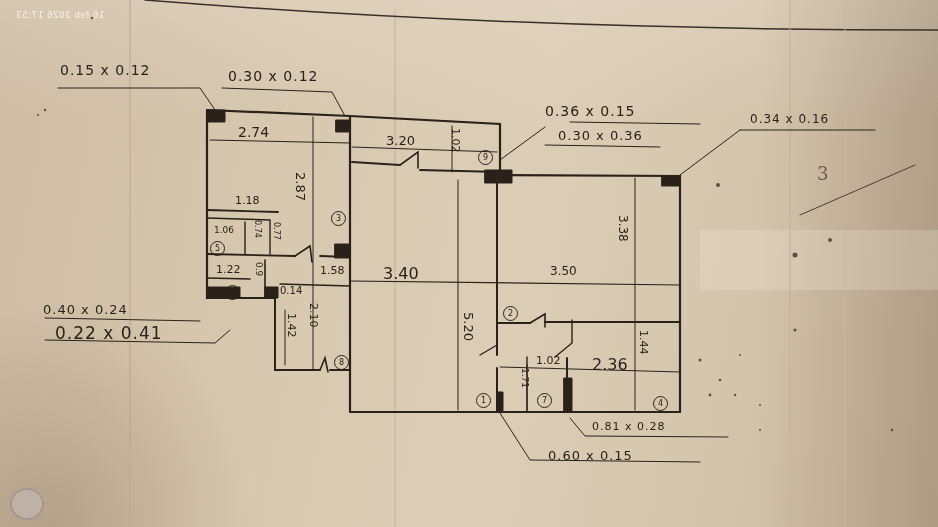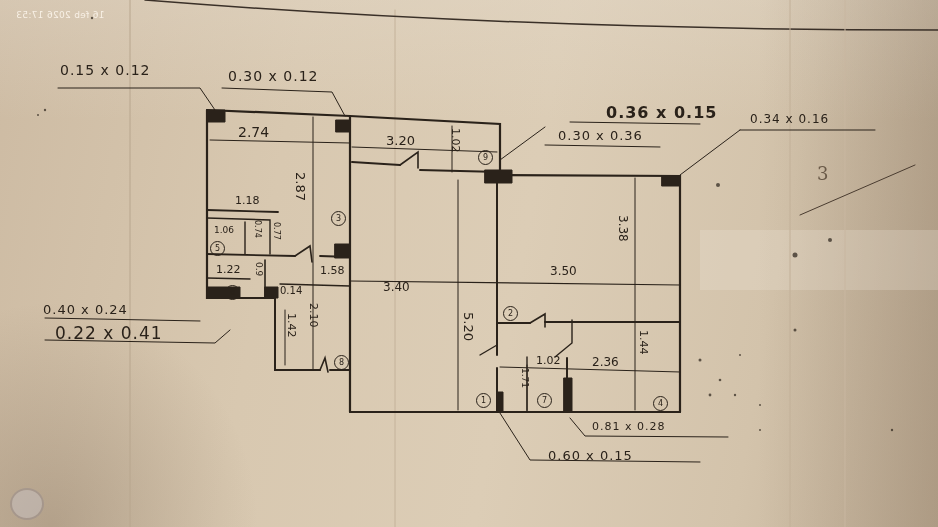--- a/index.html
+++ b/index.html
@@ -162,39 +162,39 @@
       <circle cx="38" cy="115" r="1"></circle>
       <circle cx="92" cy="18" r="1.2"></circle>
     <circle cx="795" cy="330" r="1.5"></circle>
       <circle cx="892" cy="430" r="1.2"></circle>
       <circle cx="760" cy="430" r="1"></circle>
   </g>
 </svg>
 
 <div class="label" style="left:60px; top:62px;">0.15 x 0.12</div>
 <div class="label" style="left:228px; top:68px;">0.30 x 0.12</div>
-<div class="label" style="left:606px; top:103px; font-size:16px;font-weight:bold;">0.36 x 0.15</div>
+<div class="label" style="left:545px; top:103px; font-size:14px;">0.36 x 0.15</div>
 <div class="label" style="left:558px; top:128px; font-size:13px;">0.30 x 0.36</div>
 <div class="label" style="left:750px; top:112px; font-size:12px;">0.34 x 0.16</div>
 <div class="label" style="left:43px; top:302px; font-size:13px;">0.40 x 0.24</div>
 <div class="label" style="left:55px; top:323px; font-size:17px;">0.22 x 0.41</div>
 <div class="label" style="left:592px; top:420px; font-size:11px;">0.81 x 0.28</div>
 <div class="label" style="left:548px; top:448px; font-size:13px;">0.60 x 0.15</div>
 
 <div class="dim" style="left:238px; top:124px; font-size:14px;">2.74</div>
 <div class="dim" style="left:386px; top:133px; font-size:13px;">3.20</div>
 <div class="dim" style="left:235px; top:194px; font-size:11px;">1.18</div>
 <div class="dim" style="left:214px; top:225px; font-size:9px;">1.06</div>
 <div class="dim" style="left:216px; top:263px; font-size:11px;">1.22</div>
 <div class="dim" style="left:280px; top:285px; font-size:10px;">0.14</div>
 <div class="dim" style="left:320px; top:264px; font-size:11px;">1.58</div>
-<div class="dim" style="left:383px; top:280px; font-size:12px;">3.40</div>
+<div class="dim" style="left:383px; top:264px; font-size:16px;">3.40</div>
 <div class="dim" style="left:550px; top:264px; font-size:12px;">3.50</div>
 <div class="dim" style="left:536px; top:354px; font-size:11px;">1.02</div>
-<div class="dim" style="left:592px; top:355px; font-size:12px;">2.36</div>
+<div class="dim" style="left:592px; top:355px; font-size:16px;">2.36</div>
 
 <div class="dim rot" style="left:308px; top:172px; font-size:13px;">2.87</div>
 <div class="dim rot" style="left:462px; top:128px; font-size:11px;">1.02</div>
 <div class="dim rot" style="left:262px; top:220px; font-size:8px;">0.74</div>
 <div class="dim rot" style="left:281px; top:222px; font-size:8px;">0.77</div>
 <div class="dim rot" style="left:264px; top:262px; font-size:9px;">0.9</div>
 <div class="dim rot" style="left:298px; top:313px; font-size:11px;">1.42</div>
 <div class="dim rot" style="left:320px; top:303px; font-size:11px;">2.10</div>
 <div class="dim rot" style="left:476px; top:312px; font-size:13px;">5.20</div>
 <div class="dim rot" style="left:630px; top:215px; font-size:12px;">3.38</div>

